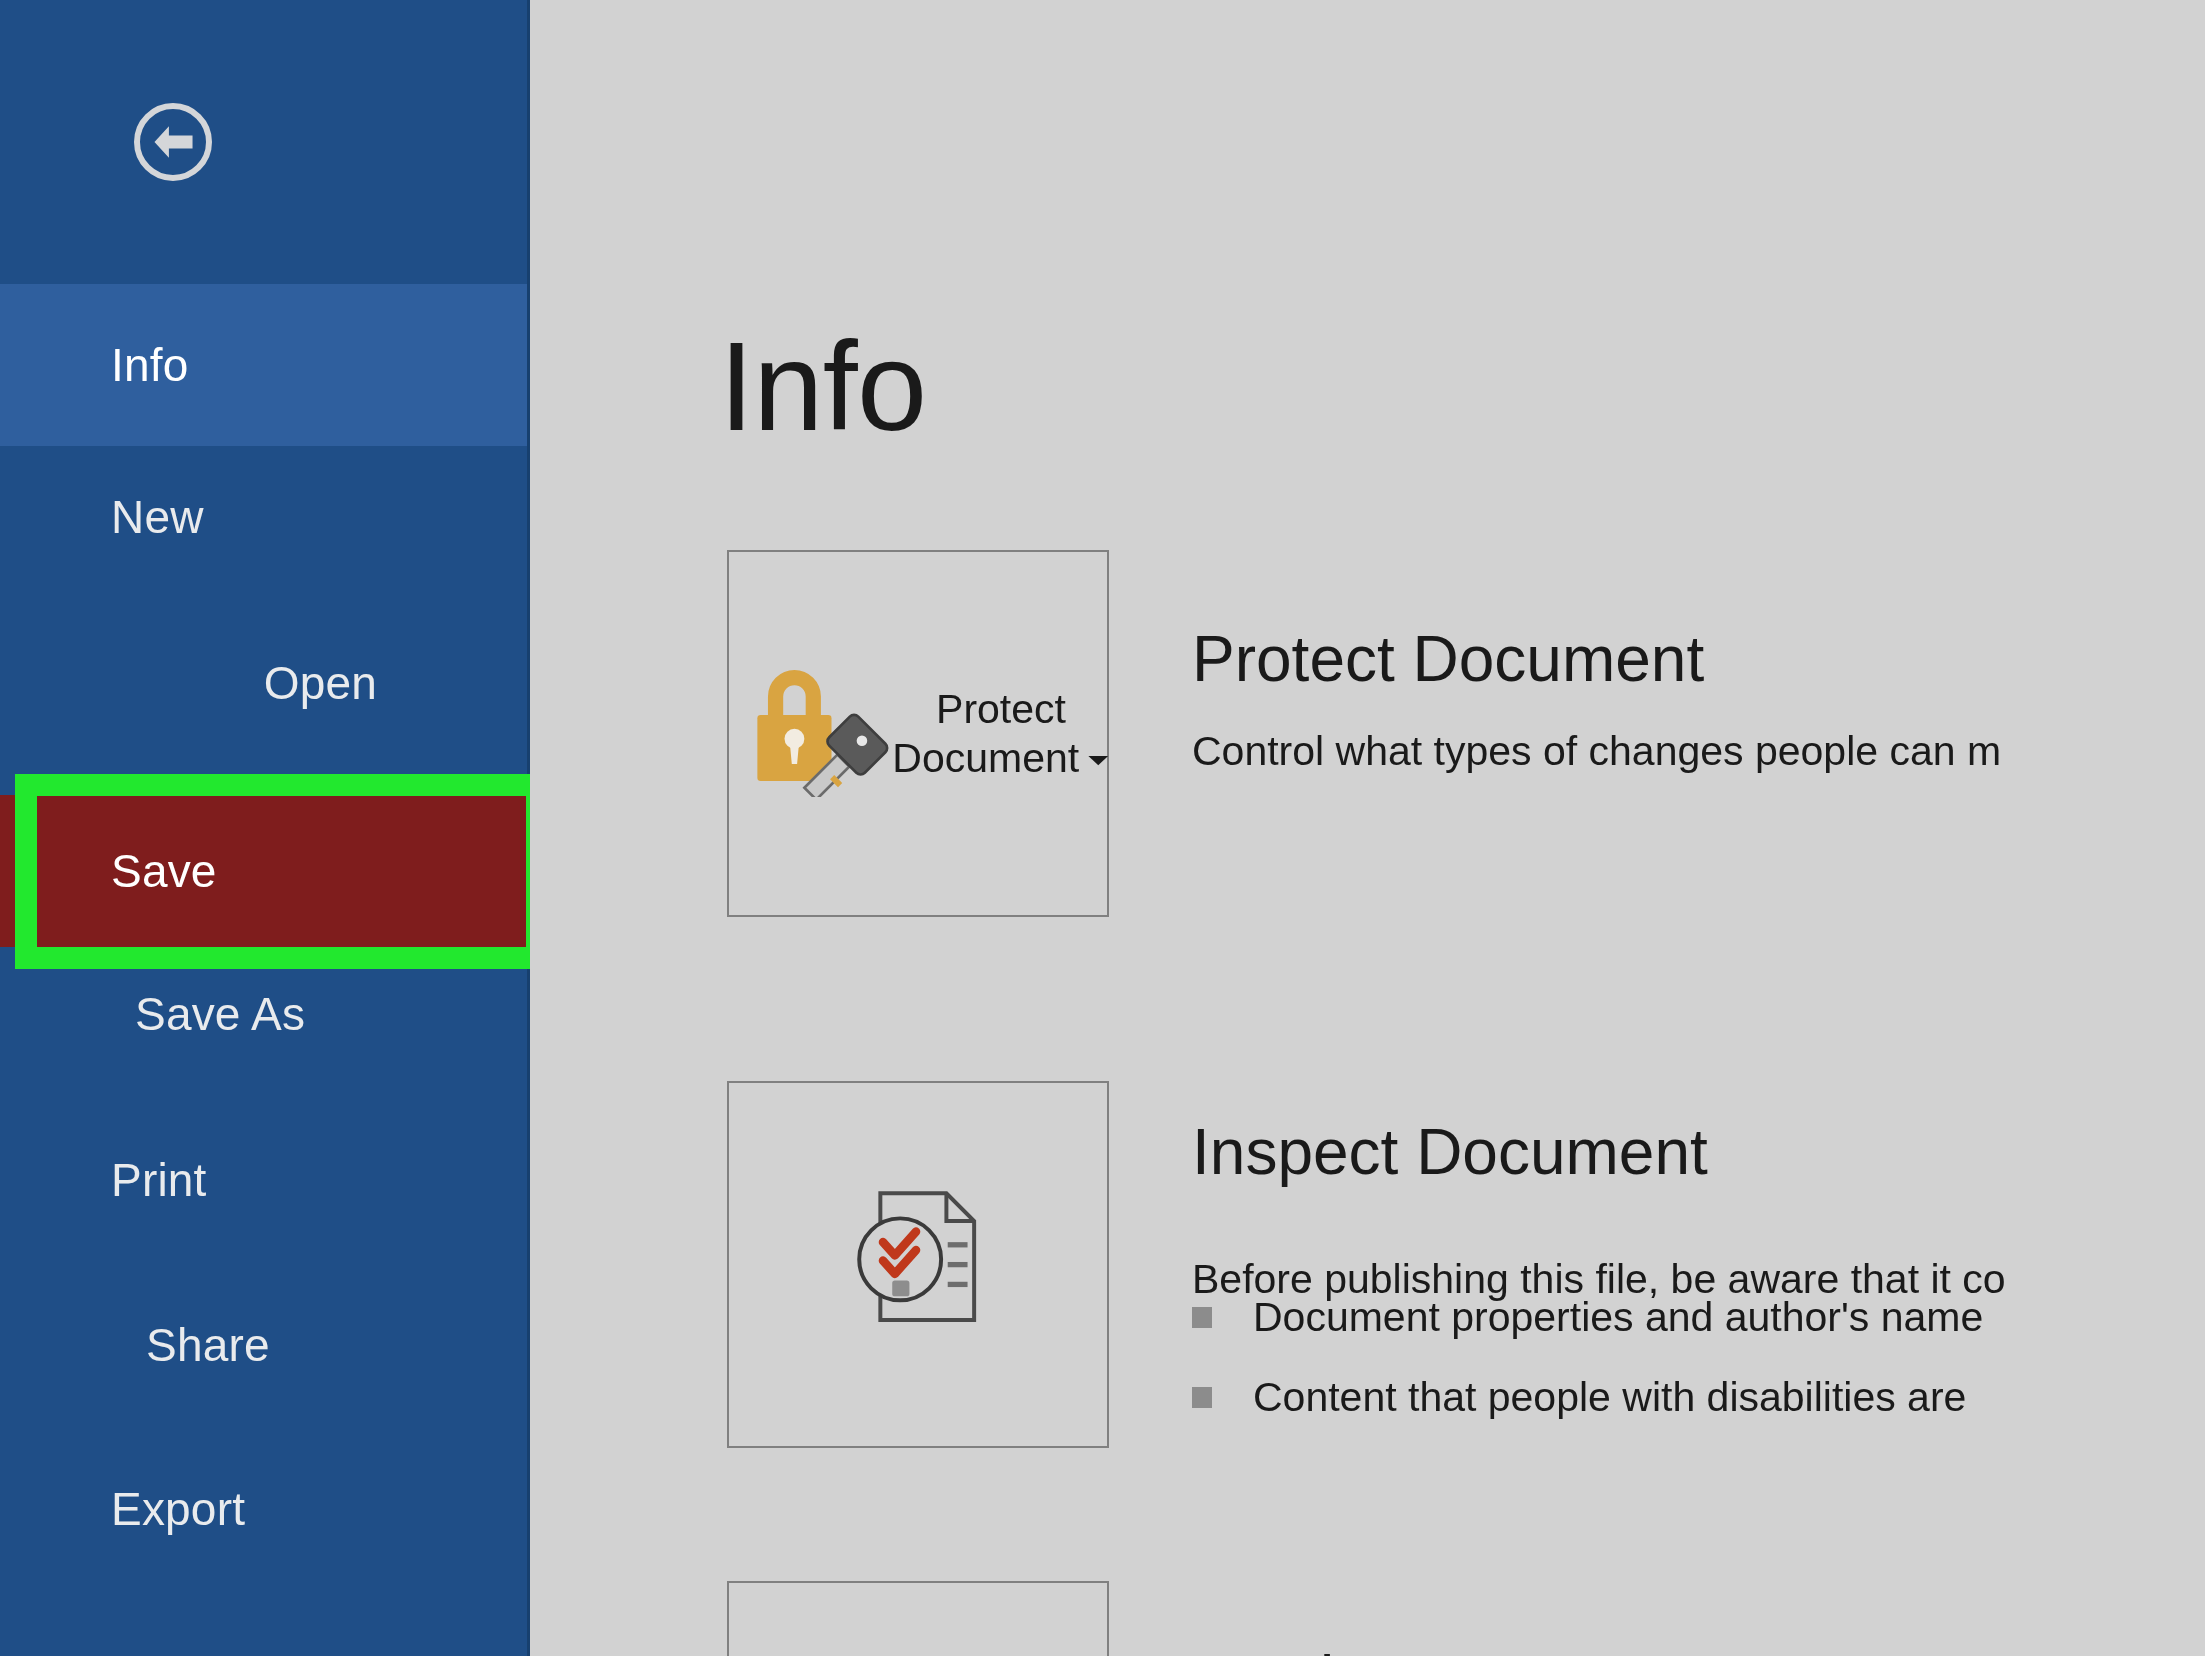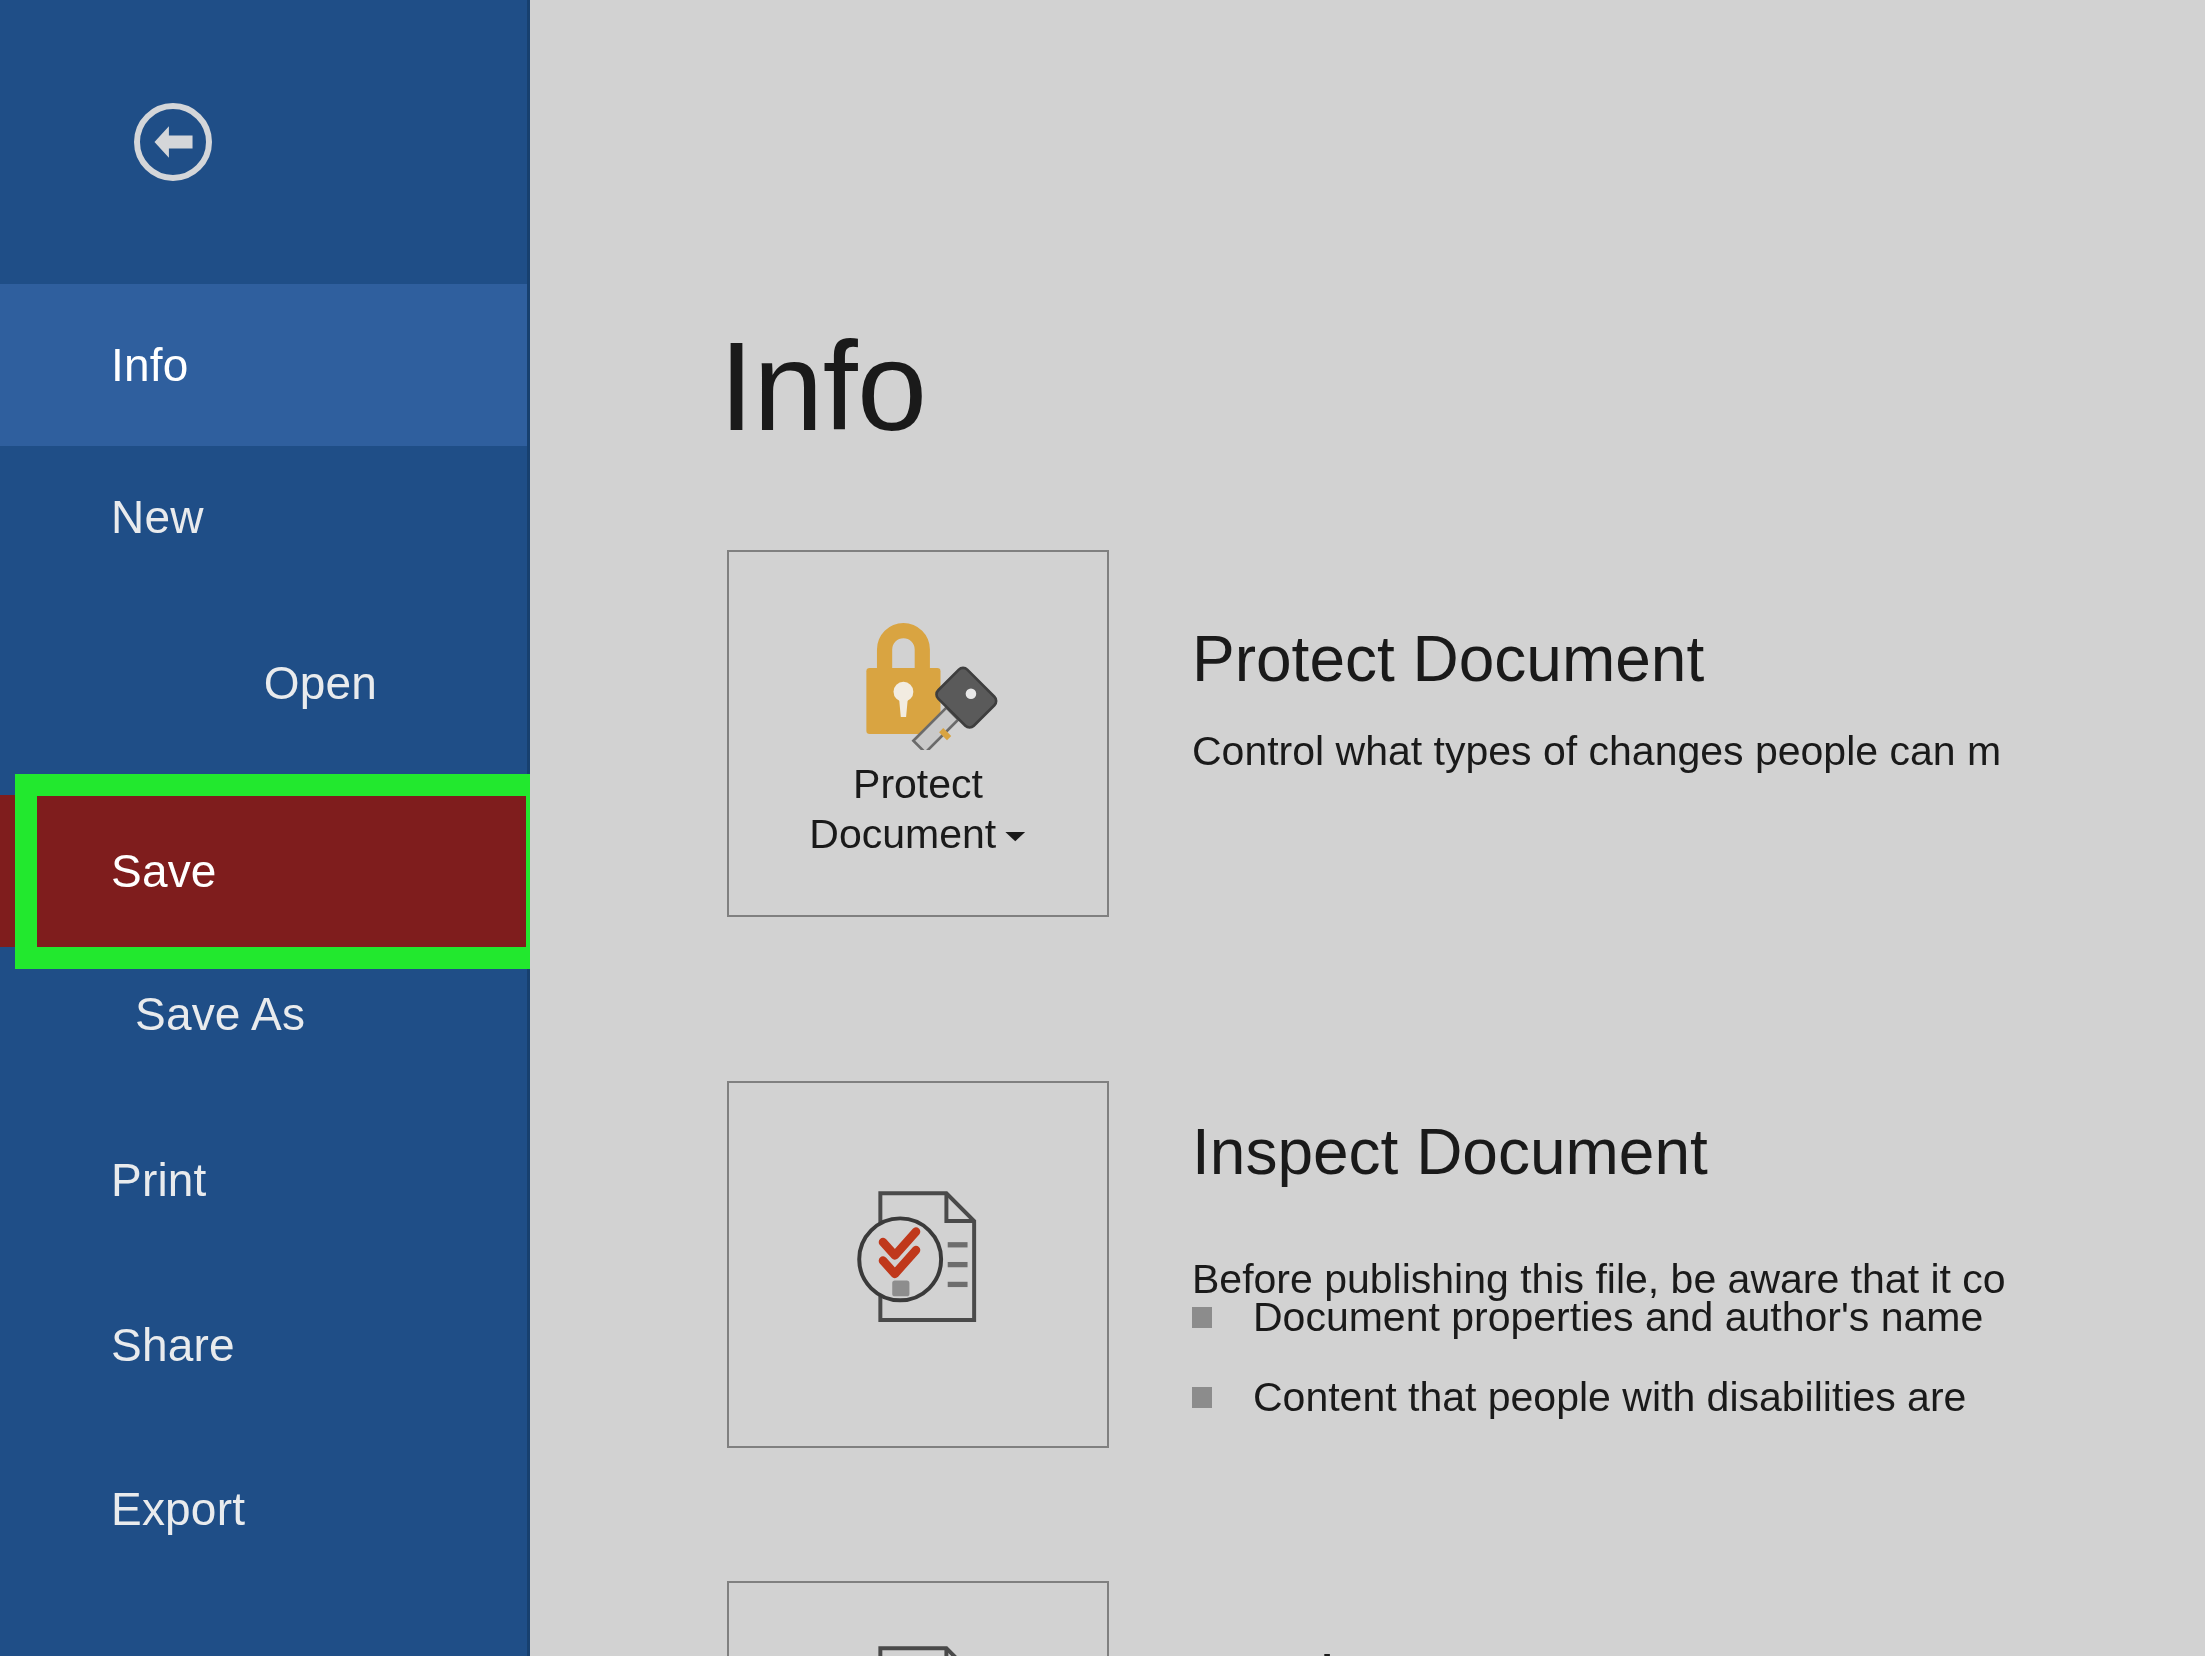--- a/index.html
+++ b/index.html
@@ -121,21 +121,20 @@
     line-height: 1;
   }
 
   
   .tile {
     position: absolute;
     border: 2.6px solid #808080;
     background: #d2d2d2;
     box-sizing: border-box;
     display: flex;
-    flex-direction: column;
     align-items: center;
     justify-content: center;
     cursor: pointer;
   }
   .tile-icon {
     display: flex;
     align-items: center;
     justify-content: center;
     margin-bottom: 12px;
   }
@@ -222,21 +221,21 @@
     </div>
 
     <div class="nav-item" style="top:954px;height:119px;padding-left:24px;">
       <span class="nav-label">Save As</span>
     </div>
 
     <div class="nav-item" style="top:1120px;height:119px;">
       <span class="nav-label">Print</span>
     </div>
 
-    <div class="nav-item" style="top:1285px;height:119px;">
+    <div class="nav-item" style="top:1285px;height:119px;padding-left:35px;">
       <span class="nav-label">Share</span>
     </div>
 
     <div class="nav-item" style="top:1449px;height:119px;">
       <span class="nav-label">Export</span>
     </div>
   </div>
 
   <div id="sidebar-edge"></div>
 

